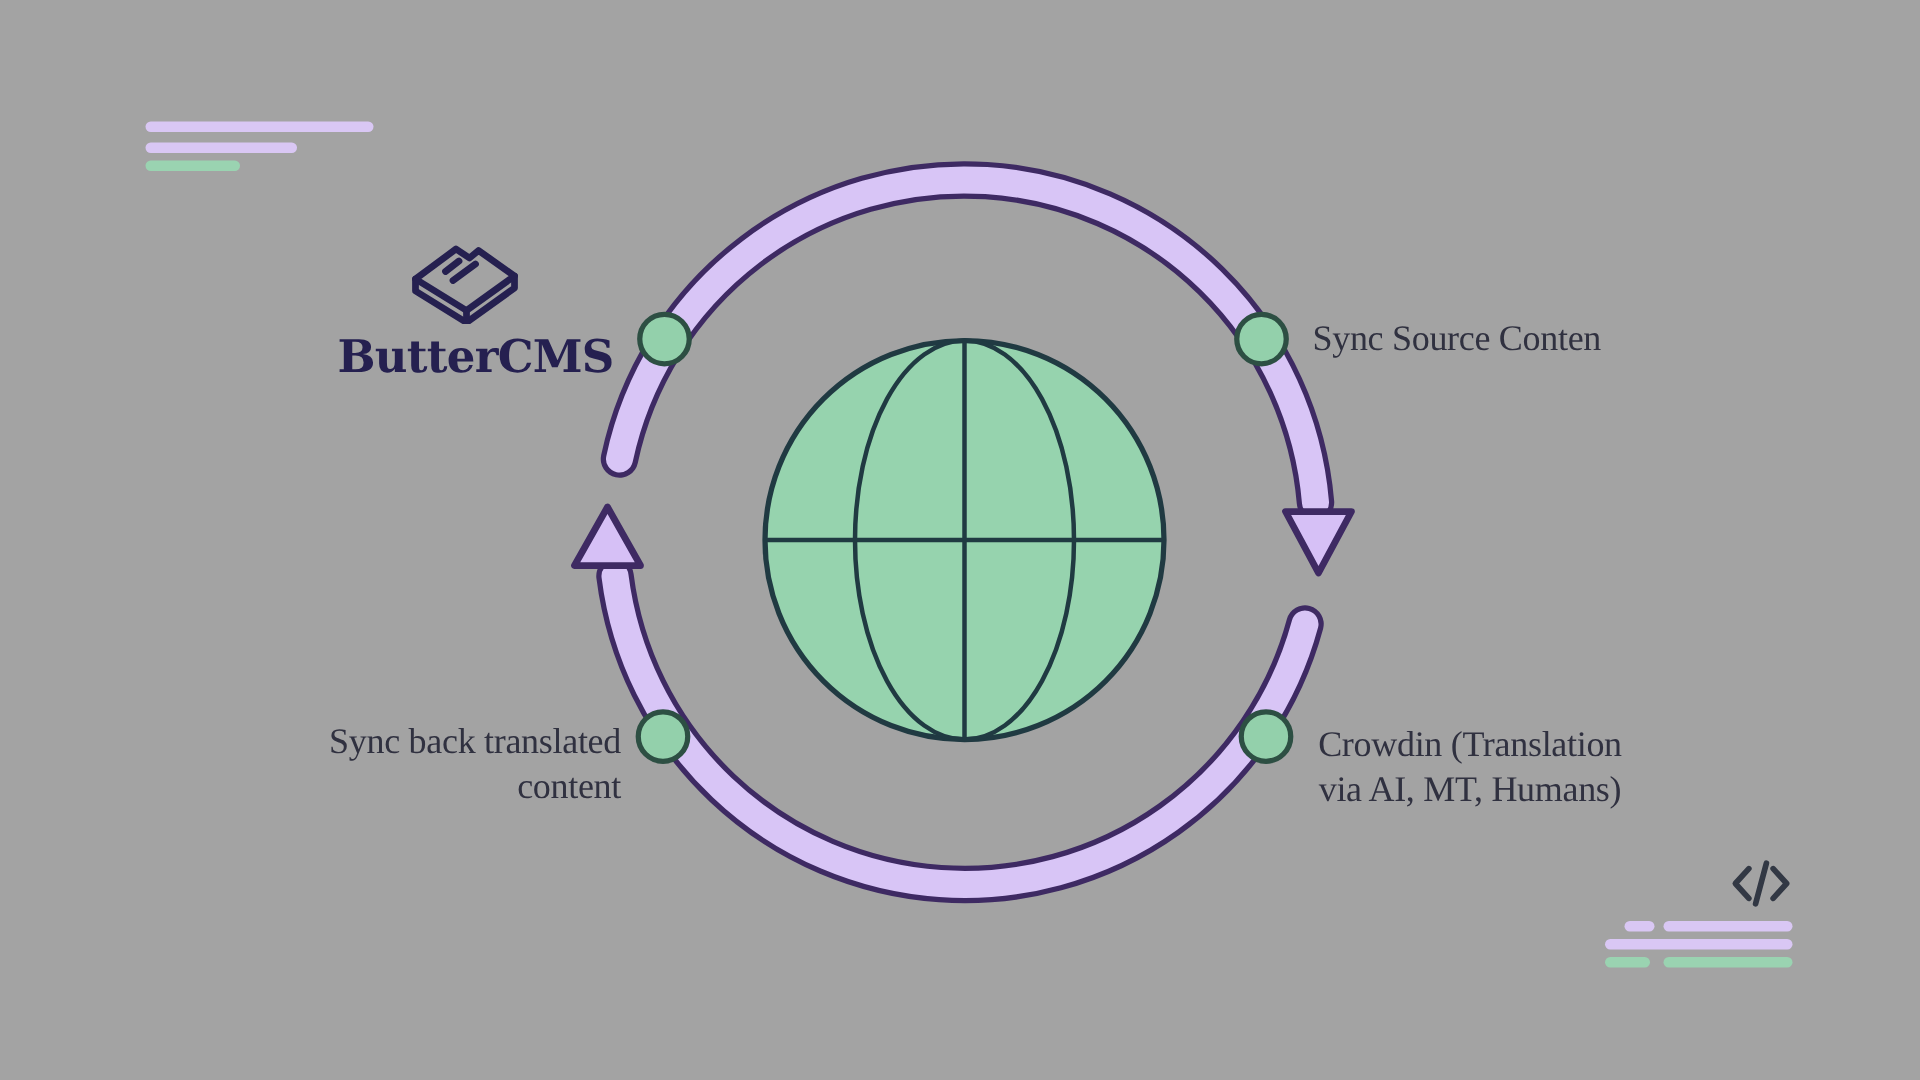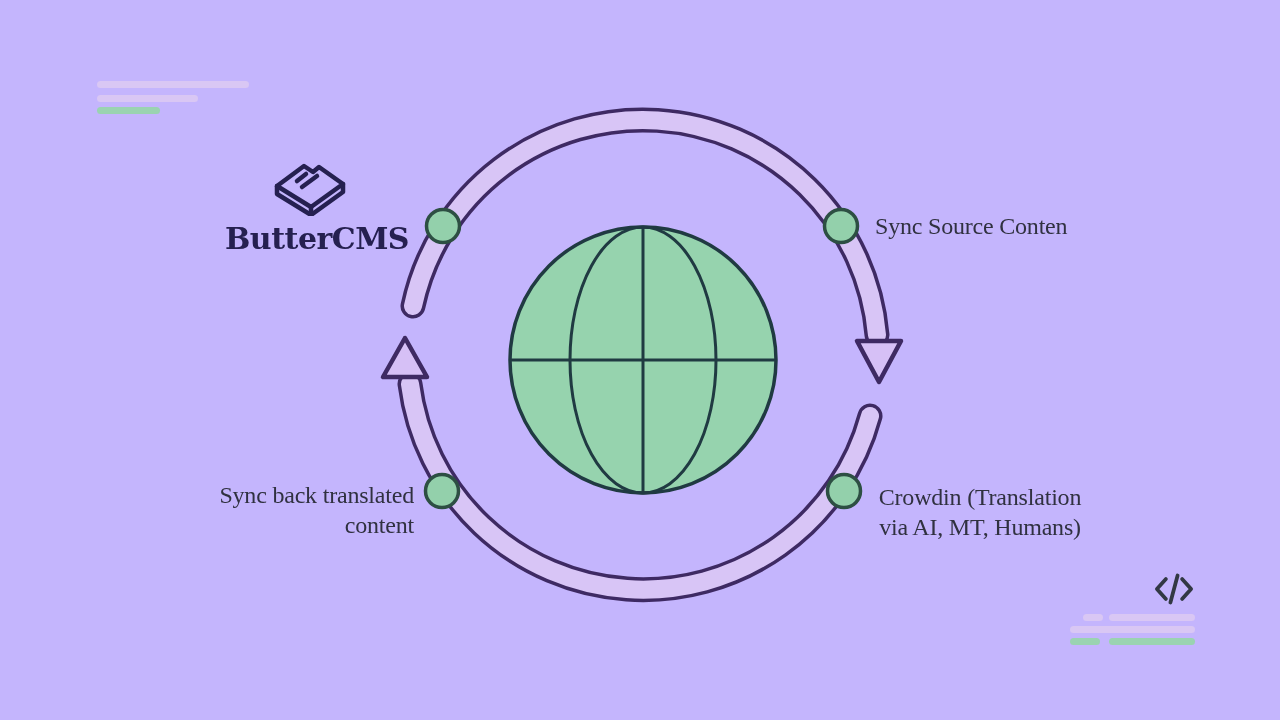--- a/index.html
+++ b/index.html
@@ -1,17 +1,17 @@
 <!DOCTYPE html>
 <html><head>
 <meta charset="utf-8">
 <style>
   html,body{margin:0;padding:0;}
   body{background:#f8f7fc;font-family:"Liberation Sans",sans-serif;}
-  .stage{position:relative;width:1280px;height:720px;background:#c4b5fd;overflow:hidden;}
+  .stage{position:relative;width:1280px;height:720px;background:#a3a3a3;overflow:hidden;}
 
   
   .bar{position:absolute;height:7px;border-radius:4px;}
   .bar.purple{background:#d9c7f4;}
   .bar.green{background:#9ad3b1;}
 
   
   .brand-icon{position:absolute;left:272px;top:158px;}
   .brand-word{position:absolute;left:225px;top:221px;width:174px;text-align:center;
     font-family:"DejaVu Serif","Liberation Serif",serif;font-weight:bold;

